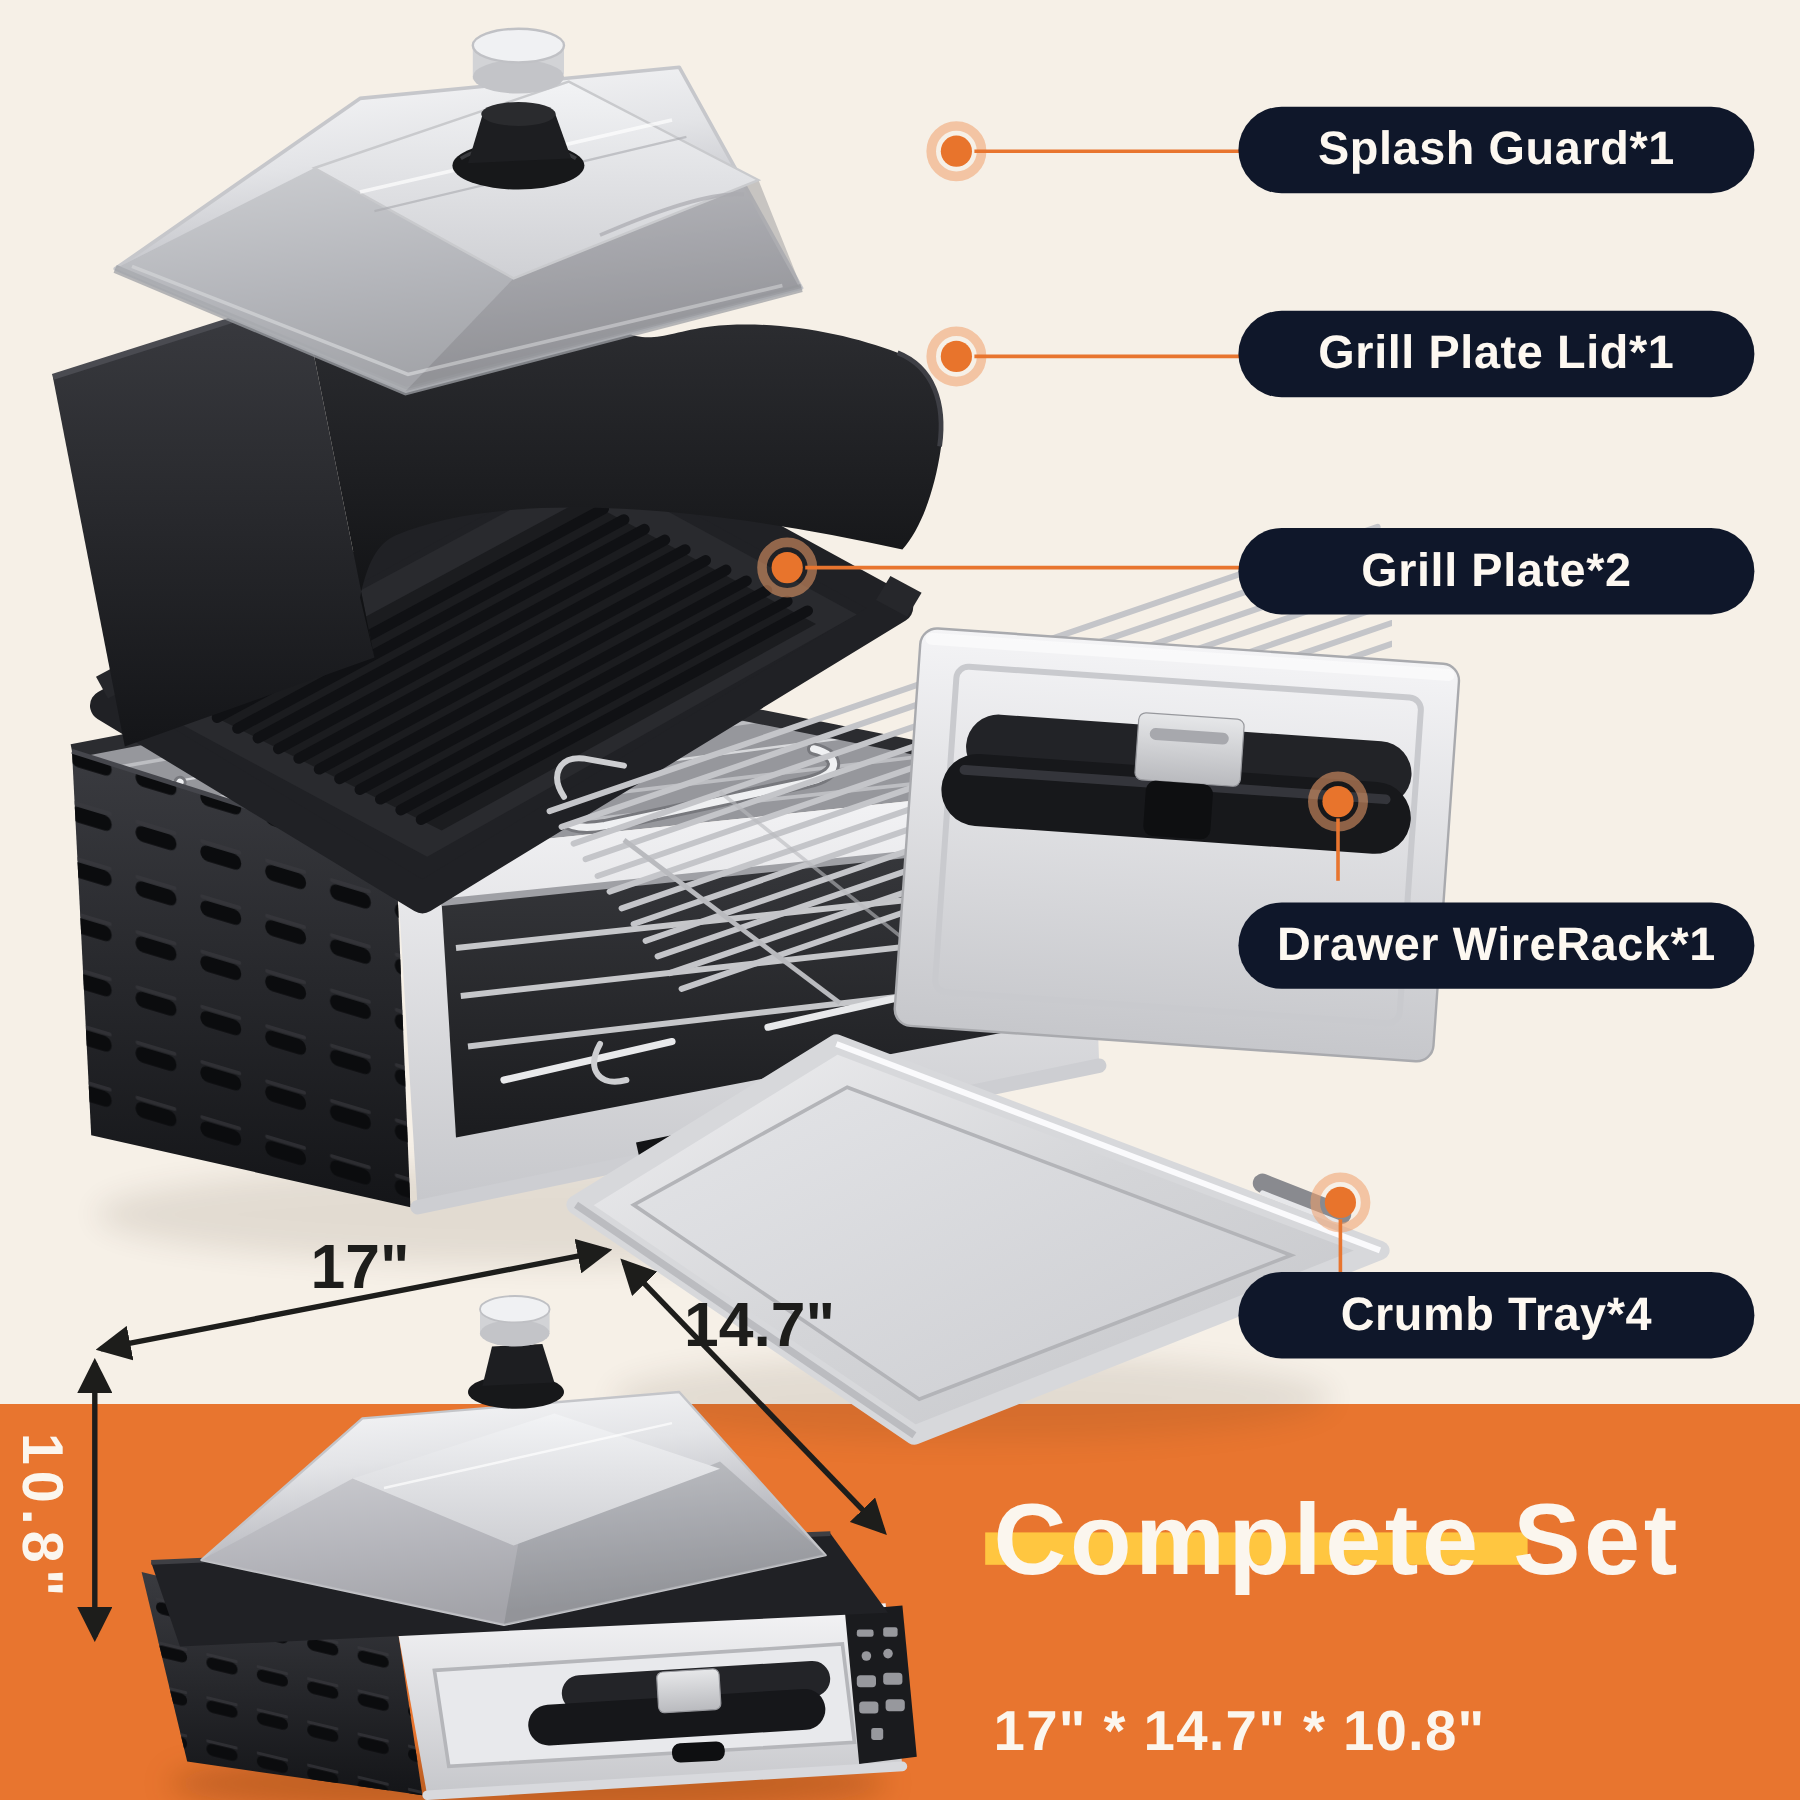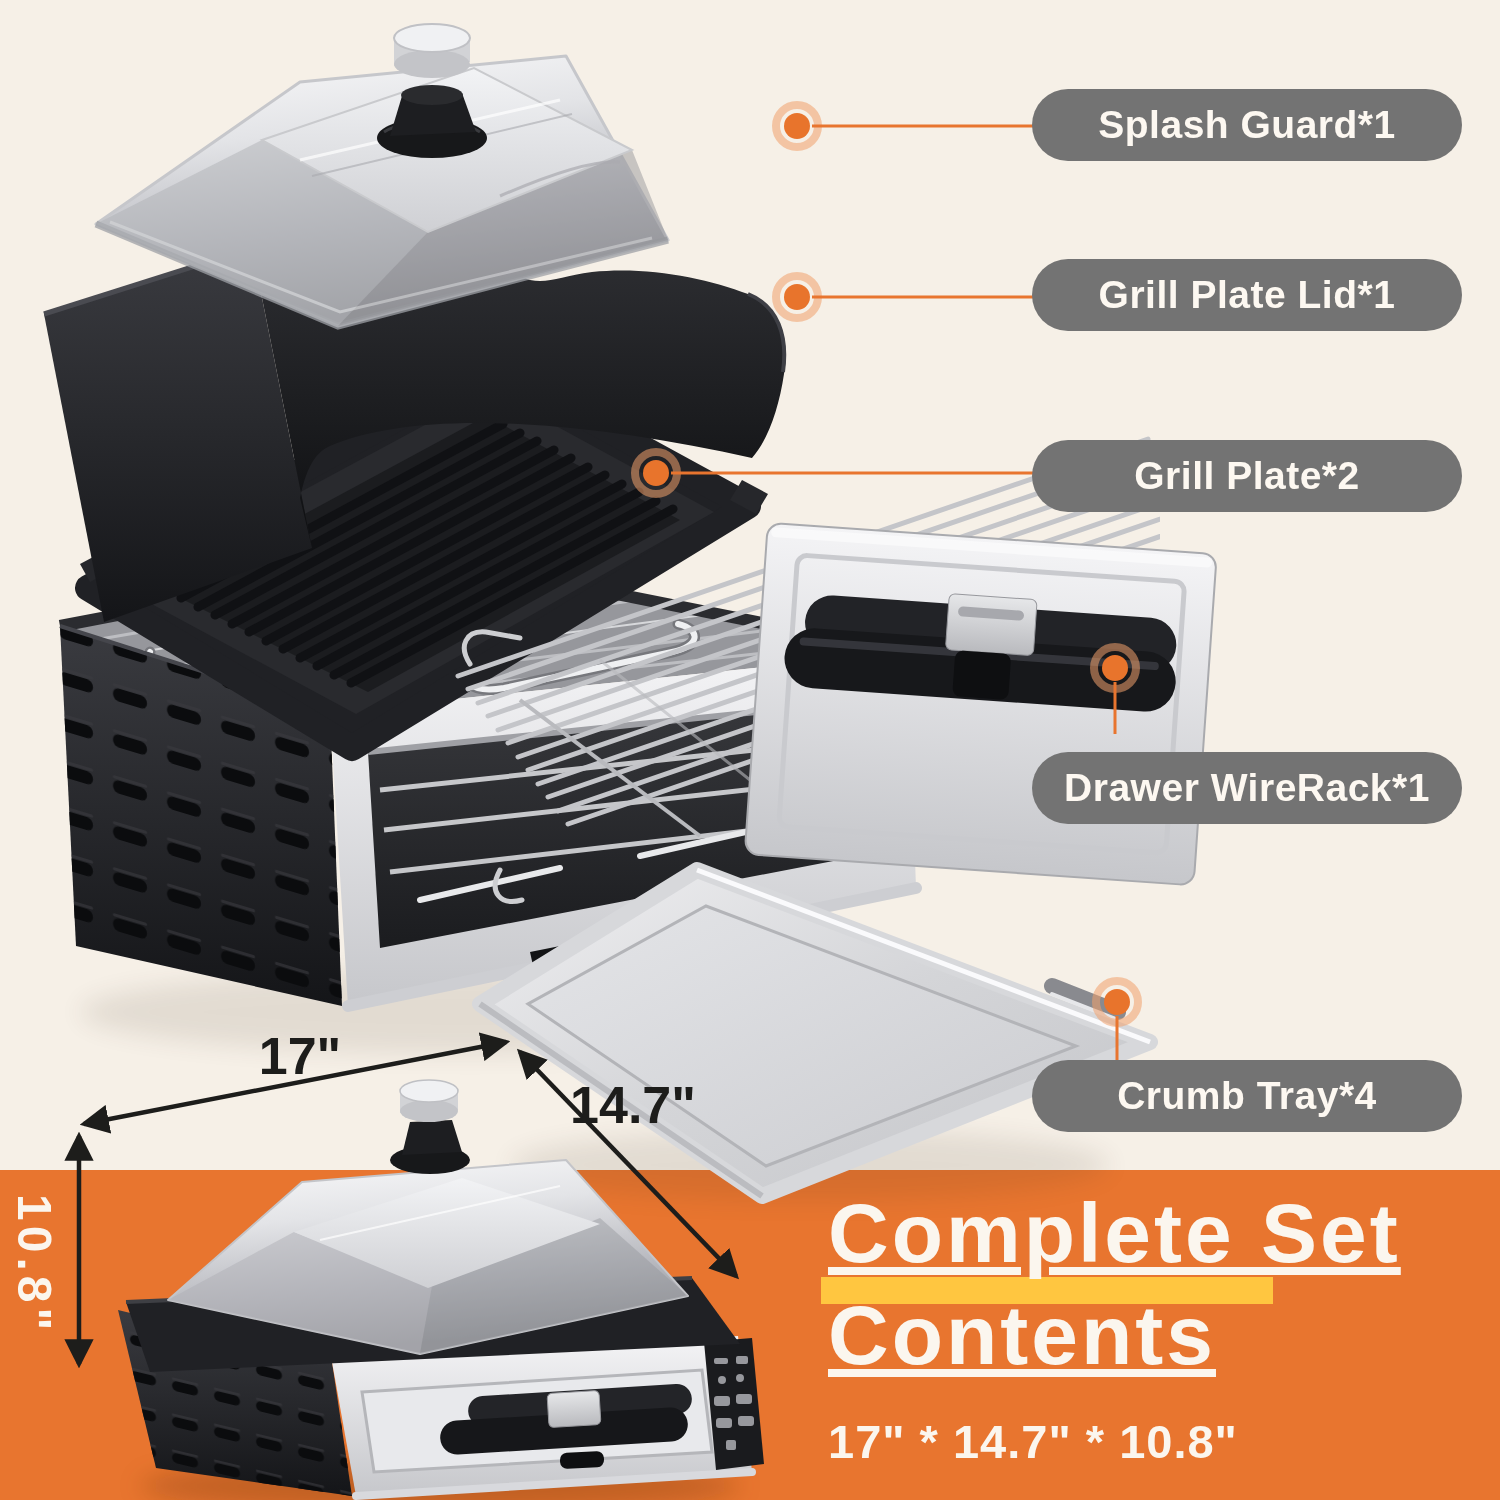--- a/index.html
+++ b/index.html
@@ -9,42 +9,42 @@
     font-family:"Liberation Sans","DejaVu Sans",sans-serif;
   }
   .abs{position:absolute;}
   
   #accent-band{left:0;top:1170px;width:1500px;height:330px;background:#E8752F;z-index:0;}
   
   #scene{left:0;top:0;width:1500px;height:1500px;z-index:1;}
   
   .pill{
     left:1032px;width:430px;height:72px;border-radius:36px;
-    background:#737373;color:#FDF8F1;z-index:3;
+    background:#0f172a;color:#FDF8F1;z-index:3;
     display:flex;align-items:center;justify-content:center;
     font-size:39px;font-weight:700;letter-spacing:.5px;white-space:nowrap;
   }
   #pill-splash-guard{top:89px;}
   #pill-grill-plate-lid{top:259px;text-align:right;}
   #pill-grill-plate{top:440px;}
   #pill-drawer-wirerack{top:732px;margin-top:20px;}
   #pill-crumb-tray{top:1060px;}
   
   .dim{color:#1D1D1B;font-weight:700;z-index:3;text-align:center;line-height:1.05;}
   #dim-width{left:250px;top:1029px;width:100px;font-size:52px;}
   #dim-depth{left:548px;top:1078px;width:170px;font-size:52px;}
   #dim-height{
     left:10px;top:1194px;height:150px;z-index:3;
     writing-mode:vertical-rl;
     color:#FBF6EE;font-weight:700;font-size:48px;letter-spacing:5px;line-height:1;
   }
   
   #highlight-bar{left:821px;top:1277px;width:452px;height:27px;background:#FFC640;z-index:2;}
-  #footer-heading{left:828px;top:1182px;z-index:3;color:#FBF6EE;font-weight:700;
-    font-size:84px;line-height:102px;letter-spacing:3px;white-space:nowrap;text-decoration:underline;}
+  #footer-heading{left:828px;top:1232px;z-index:3;color:#FBF6EE;font-weight:700;
+    font-size:84px;line-height:102px;letter-spacing:3px;white-space:nowrap;}
   #footer-size{left:828px;top:1414px;z-index:3;color:#FBF6EE;font-weight:700;
     font-size:47px;letter-spacing:1px;white-space:nowrap;}
 </style>
 </head>
 <body>
 
 <div class="abs" id="accent-band"></div>
 
 <svg class="abs" id="scene" viewBox="0 0 1500 1500" aria-hidden="true">
   <defs>
@@ -314,15 +314,14 @@
 <div class="abs pill" id="pill-drawer-wirerack">Drawer WireRack*1</div>
 <div class="abs pill" id="pill-crumb-tray">Crumb Tray*4</div>
 
 <div class="abs dim" id="dim-width">17"</div>
 <div class="abs dim" id="dim-depth">14.7"</div>
 <div class="abs" id="dim-height">10.8"</div>
 
 <div class="abs" id="highlight-bar"></div>
 <div class="abs" id="footer-heading">
   <div>Complete Set</div>
-  <div>Contents</div>
 </div>
 <div class="abs" id="footer-size">17" * 14.7" * 10.8"</div>
 
 </body></html>

